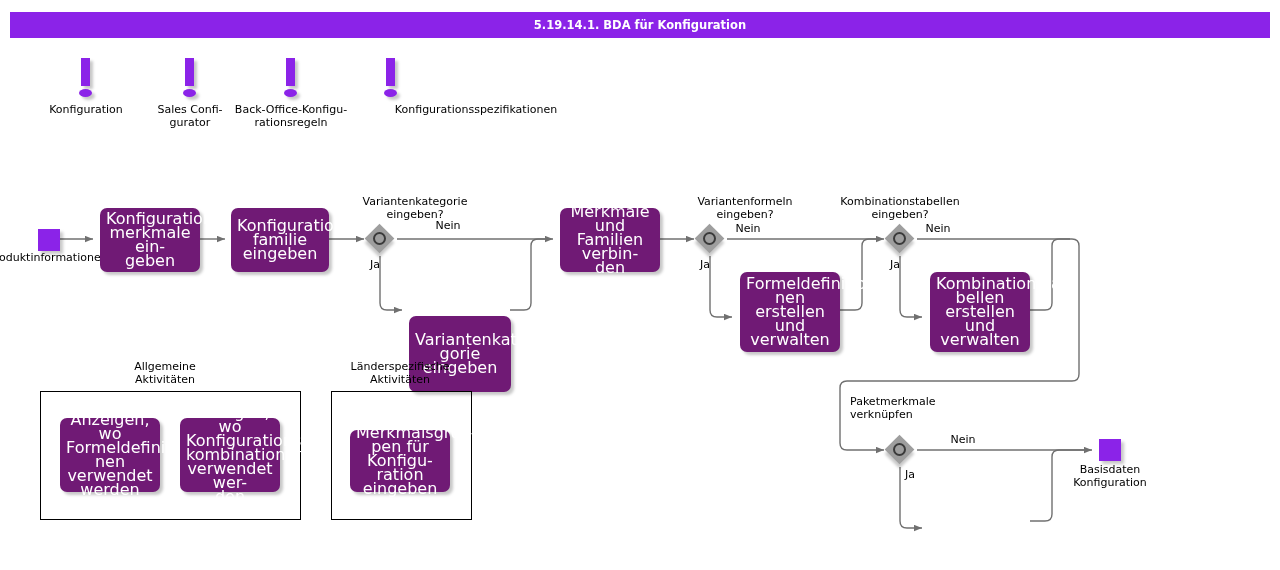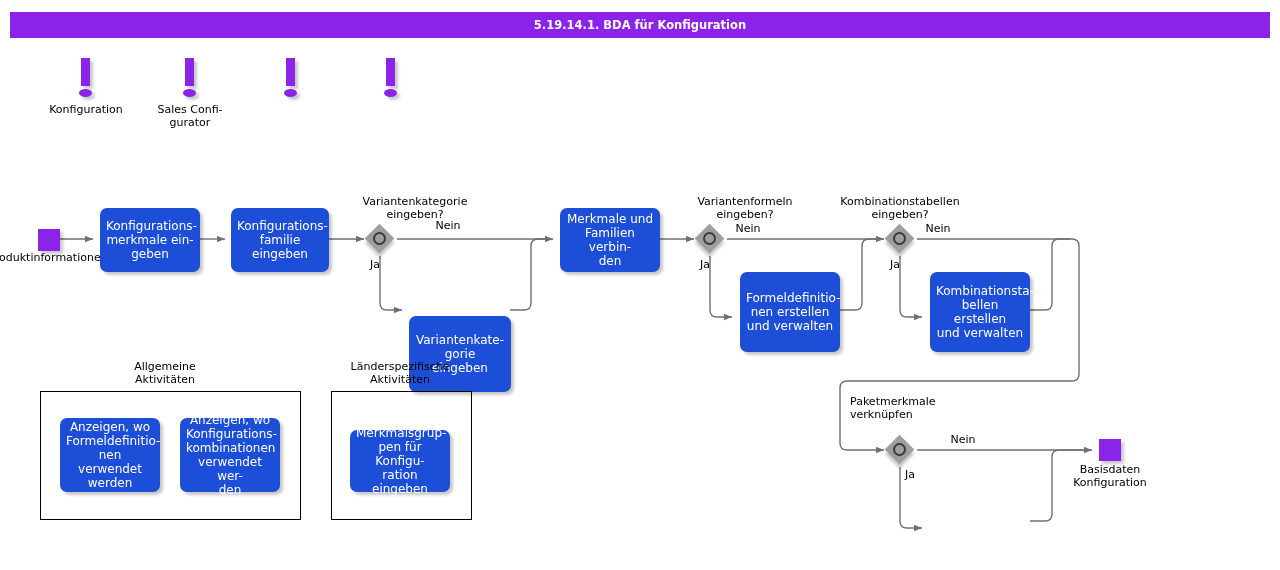--- a/index.html
+++ b/index.html
@@ -54,24 +54,24 @@
   }
 
   
   .node {
     position: absolute;
     box-sizing: border-box;
   }
 
   
   .task {
-    background: #1d4ed8;
+    background: #701a75;
     border-radius: 7px;
     color: #ffffff;
-    font-size: 12px;
+    font-size: 16px;
     line-height: 14px;
     display: flex;
     align-items: center;
     justify-content: center;
     text-align: center;
     padding: 2px 6px;
     box-shadow: 3px 3px 3px rgba(0,0,0,0.22);
     font-family: "DejaVu Sans", "Liberation Sans", sans-serif;
   }
   .task span { display: block; width: 100%; }
@@ -215,25 +215,27 @@
   <div class="node infoicon" style="left:180px; top:58px;">
     <div class="bar"></div>
     <div class="dot"></div>
   </div>
   <div class="lbl wrap" style="left:150px; top:103px; width:80px;">Sales Confi-<br>gurator</div>
 
   <div class="node infoicon" style="left:281px; top:58px;">
     <div class="bar"></div>
     <div class="dot"></div>
   </div>
+  <div class="lbl wrap" style="left:231px; top:103px; width:120px;">Back-Office-Konfigu-<br>rationsregeln</div>
 
   <div class="node infoicon" style="left:381px; top:58px;">
     <div class="bar"></div>
     <div class="dot"></div>
   </div>
+  <div class="lbl" style="left:306px; top:103px; width:340px; text-align:center;">Konfigurationsspezifikationen</div>
 
   <div class="node dataobj" style="left:38px; top:229px;"></div>
   <div class="lbl" style="left:-52px; top:251px; width:200px;">Produktinformationen</div>
 
   <div class="node task" style="left:100px; top:208px; width:100px; height:64px;">
     <span>Konfigurations-<br>merkmale ein-<br>geben</span>
   </div>
 
   <div class="node task" style="left:231px; top:208px; width:98px; height:64px;">
     <span>Konfigurations-<br>familie eingeben</span>

